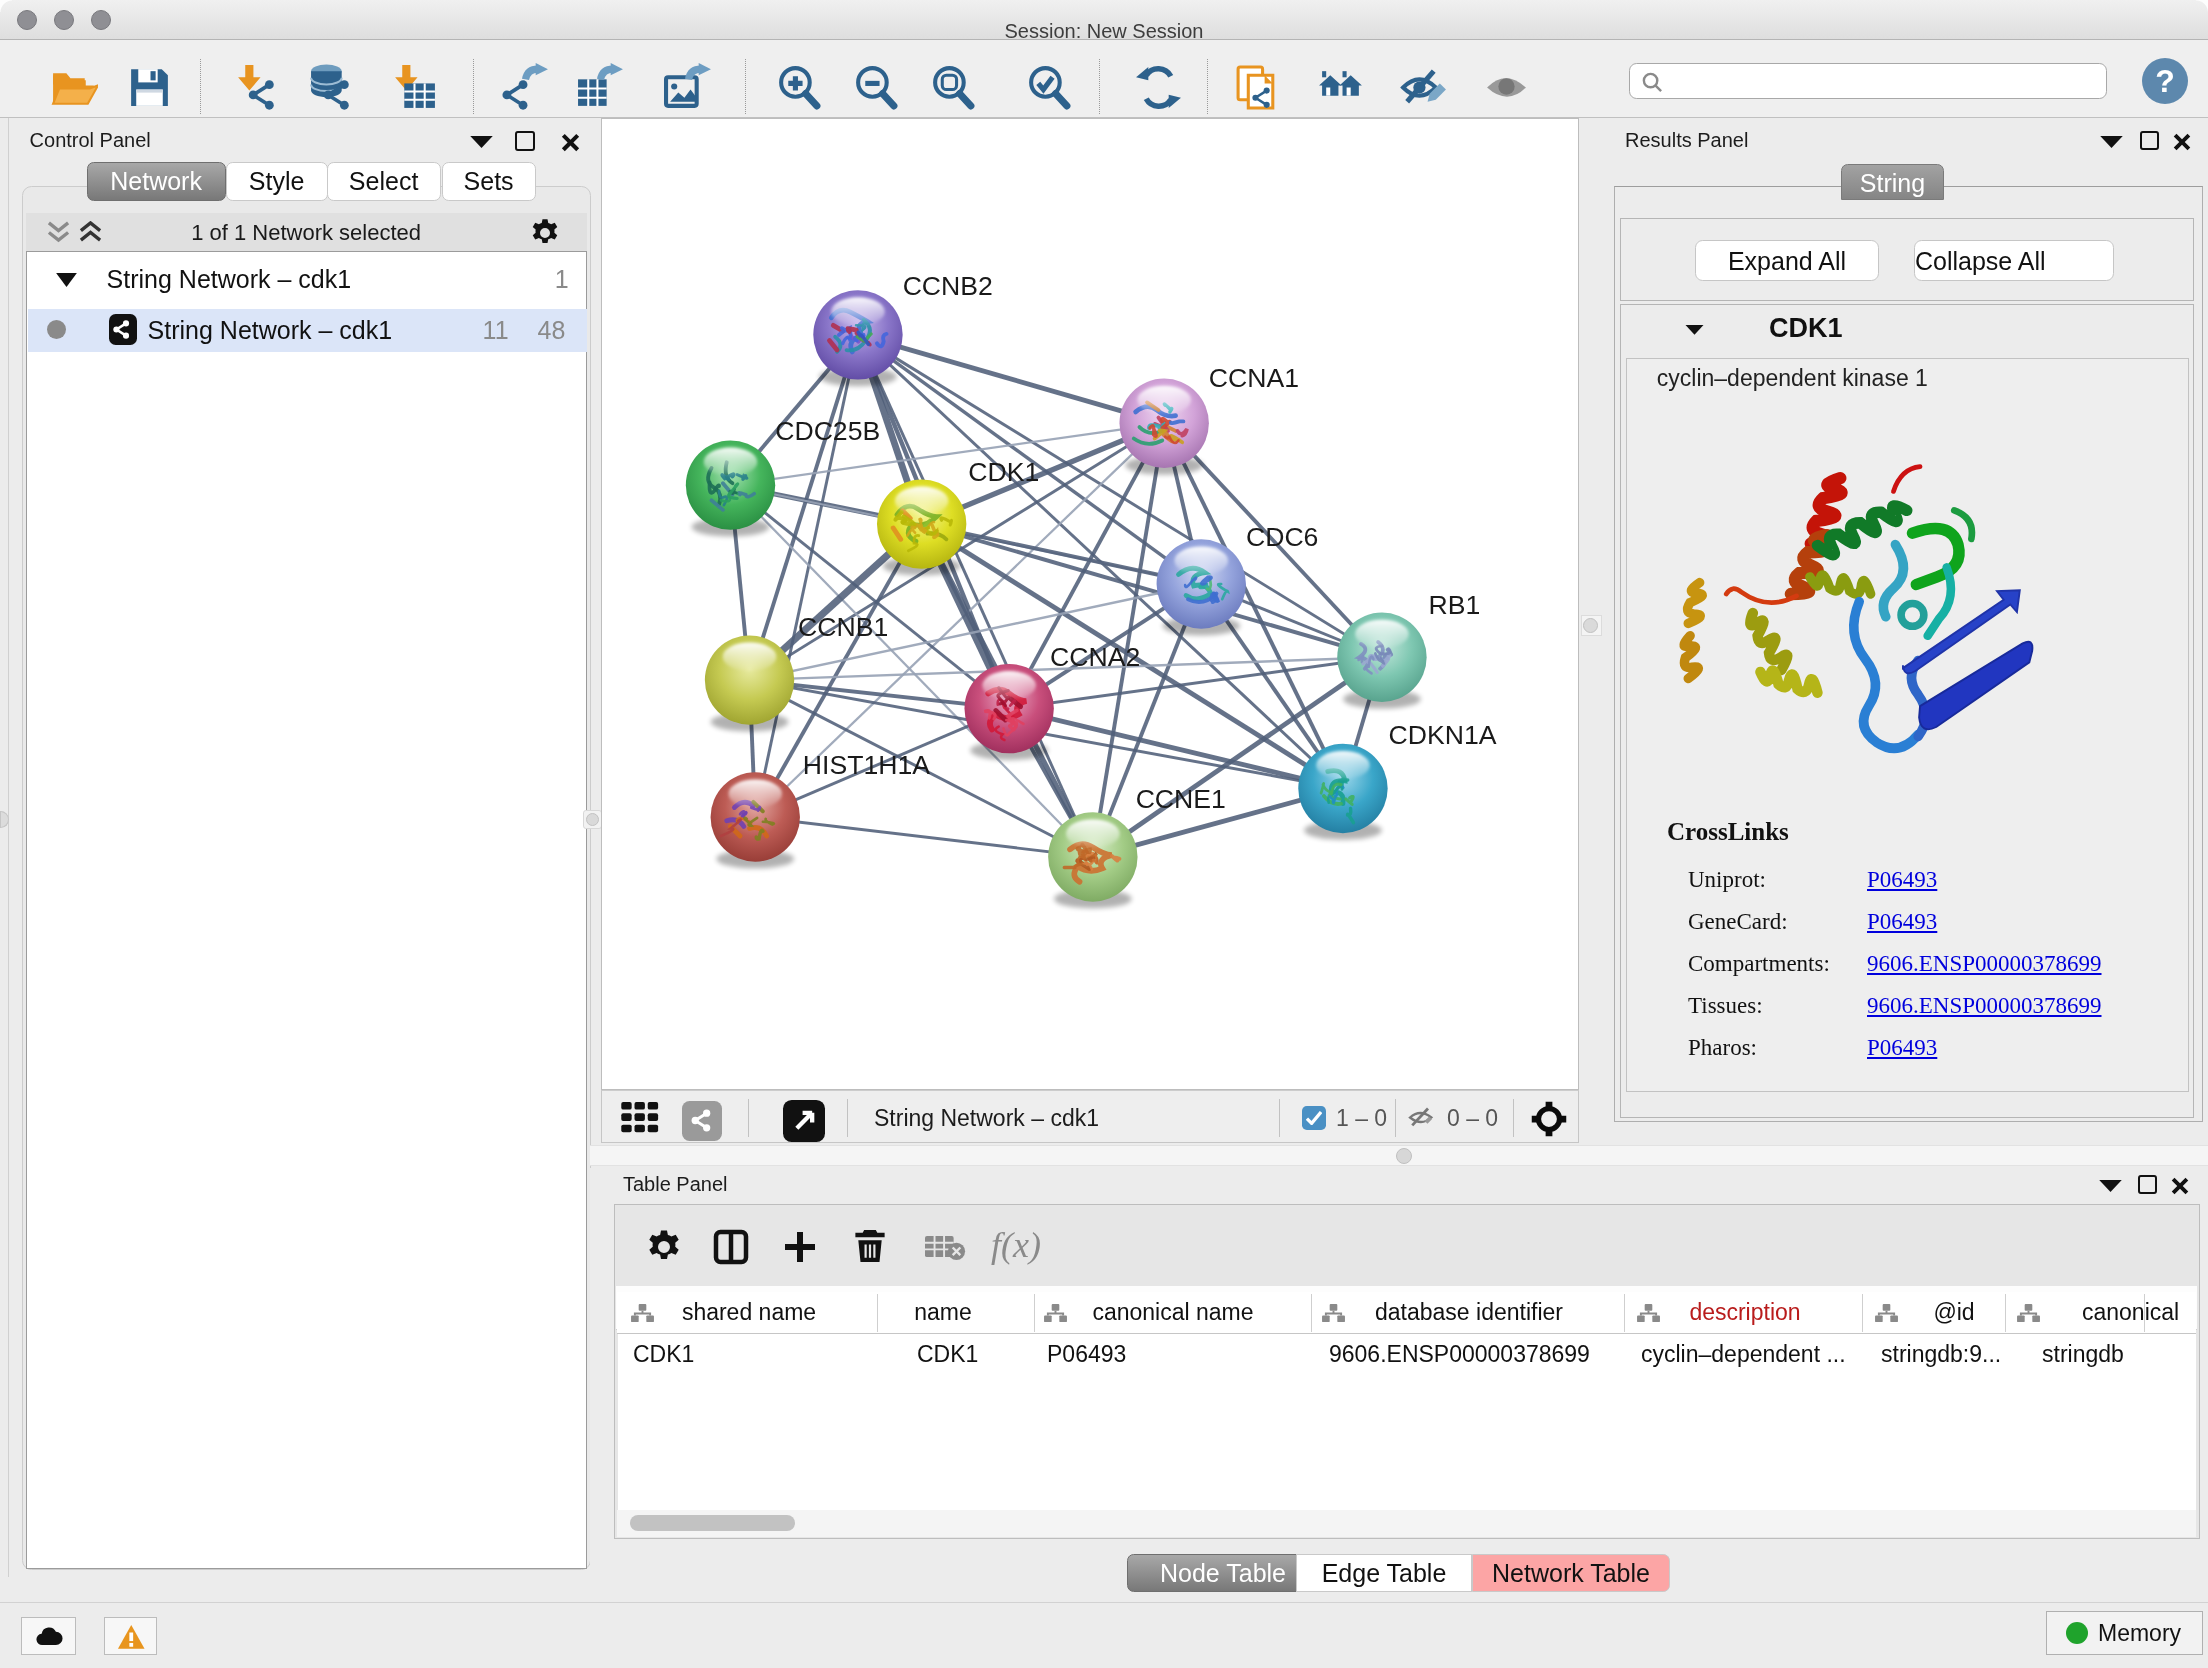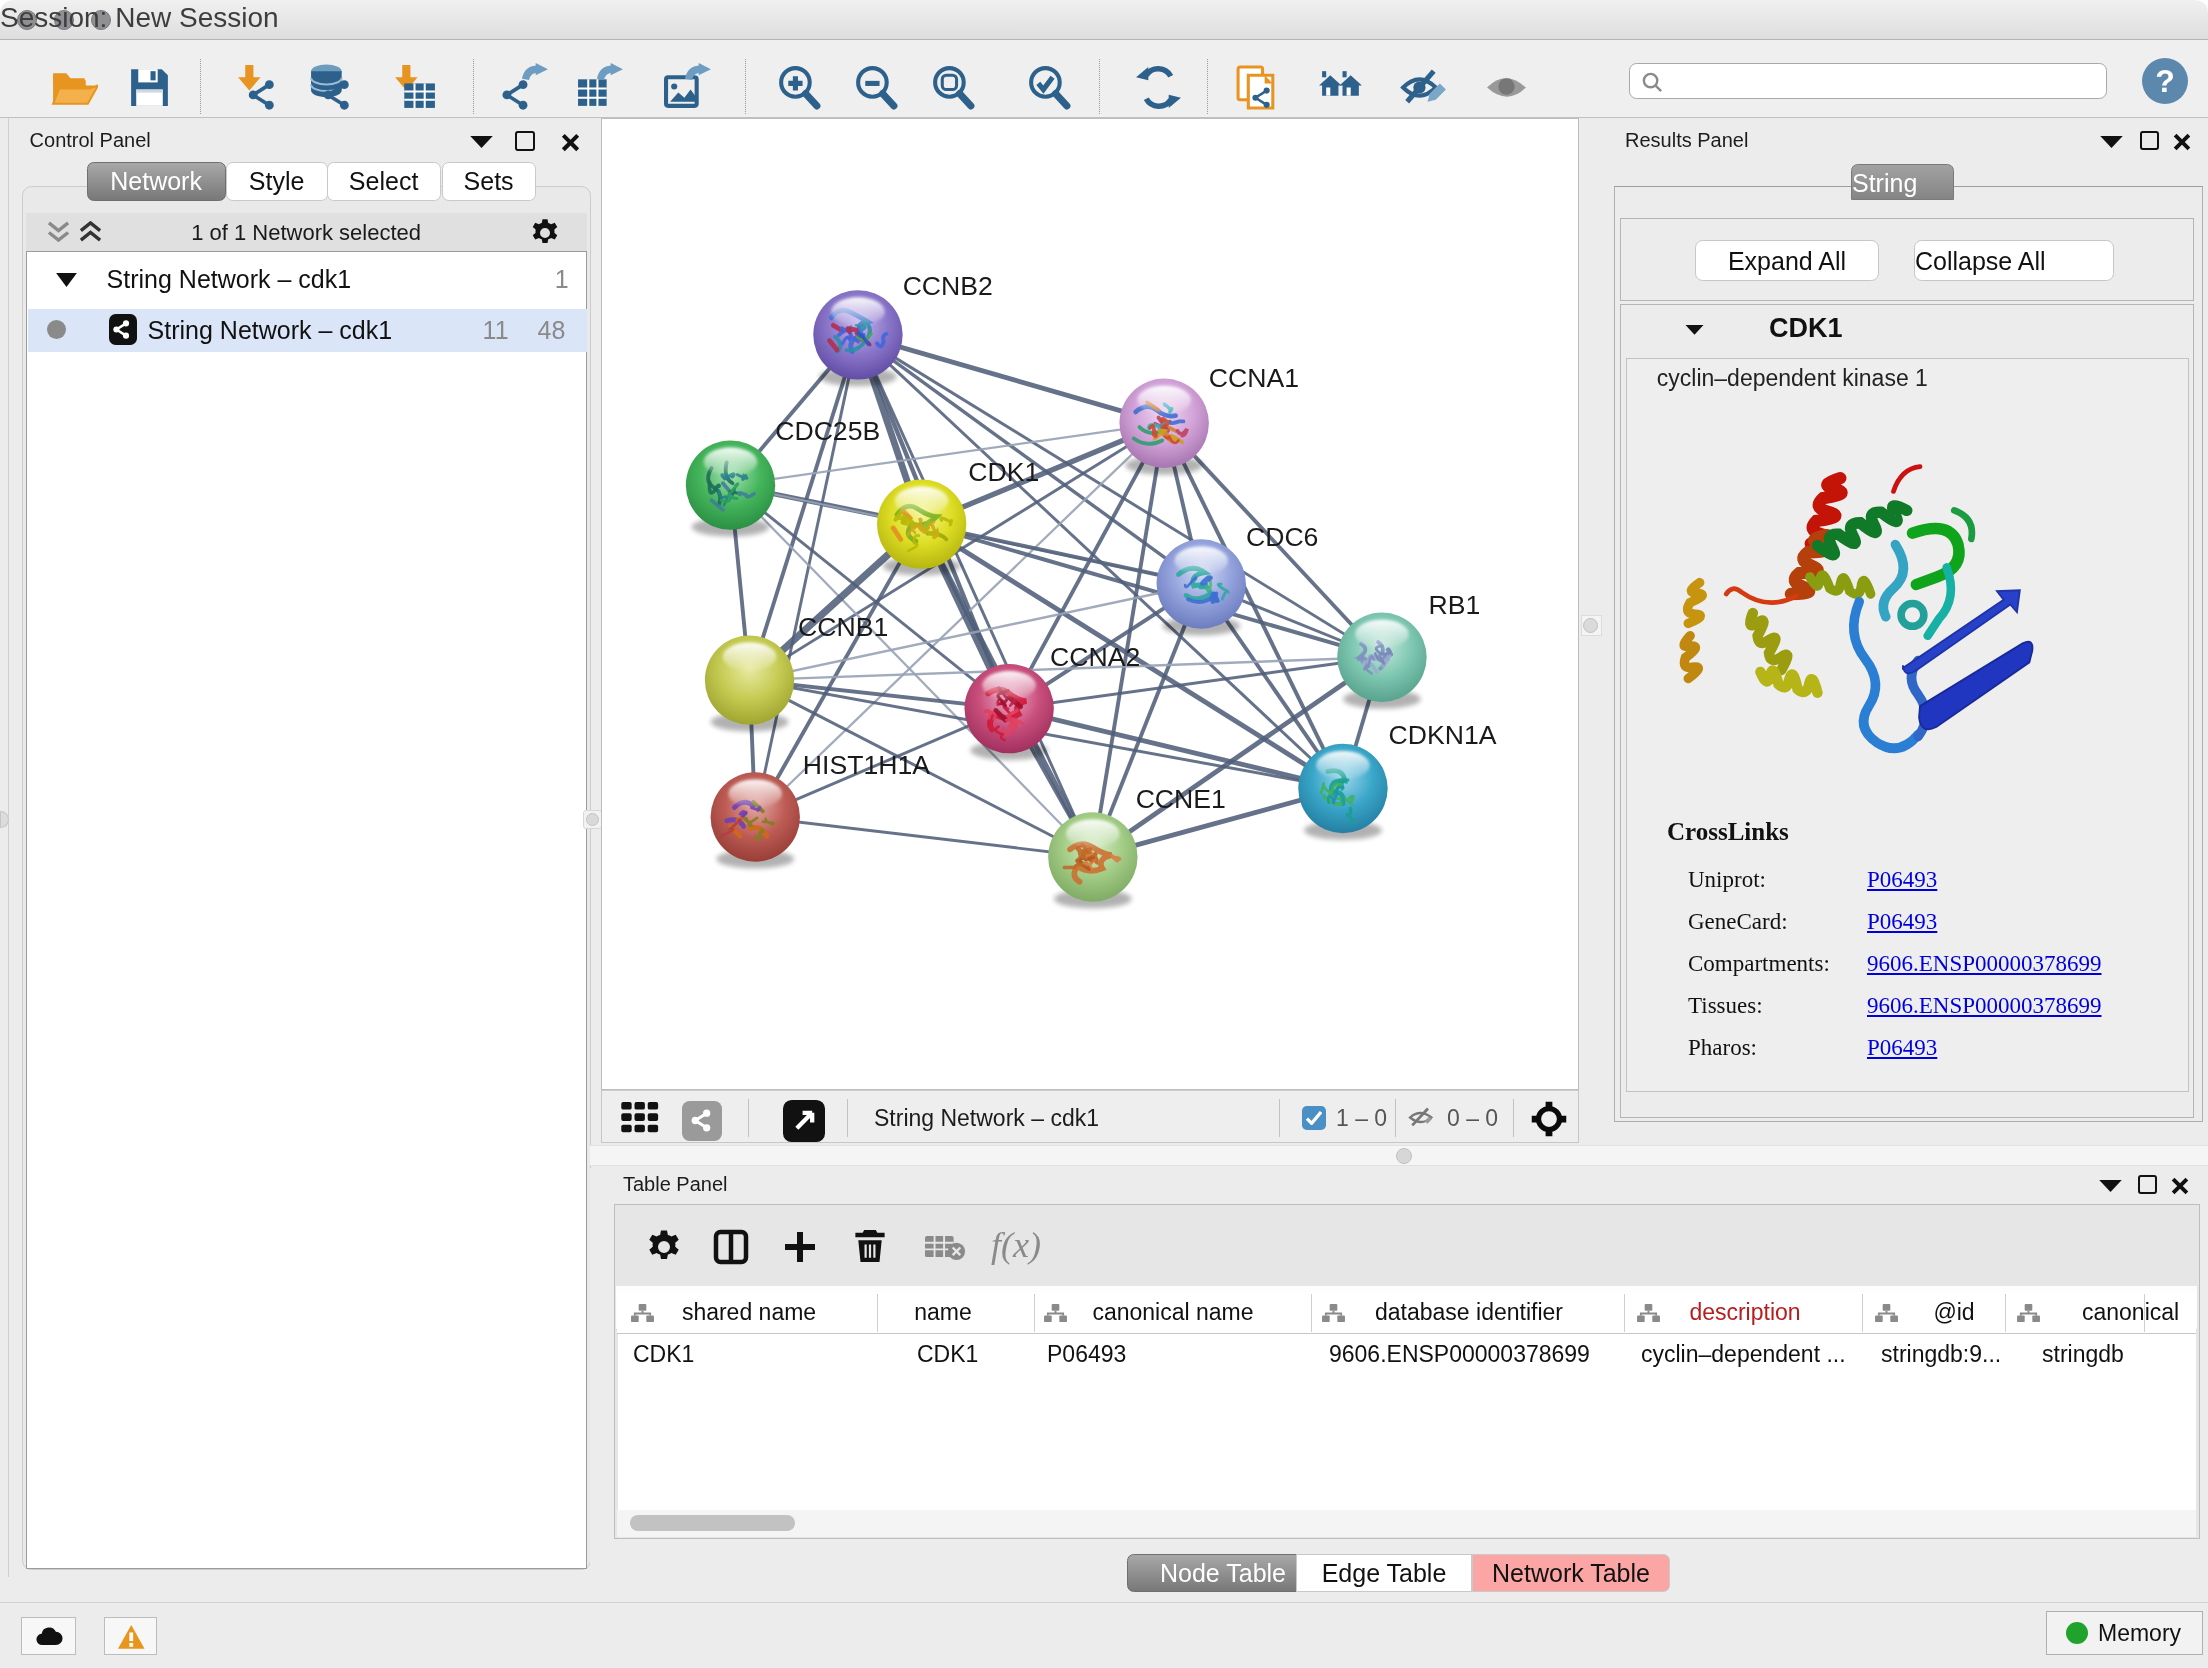--- a/index.html
+++ b/index.html
@@ -6,21 +6,21 @@
 .panel-title { font-size:20px; color:#1c1c1c; }
 .tab { position:absolute; font-size:25px; color:#111; background:#fff; border:1px solid #c9c9c9; border-radius:6.7px; display:flex; align-items:center; justify-content:center;margin-left:15px; }
 .tab.sel { background:linear-gradient(#a8a8a8,#787878); color:#fff; border-color:#6f6f6f; }
 </style></head>
 <body>
 
 <div class="abs" style="left:0;top:0;width:2208px;height:40px;background:linear-gradient(#f0f0f0,#dedede);border-bottom:1px solid #b4b4b4;border-radius:10.5px 10.5px 0 0">
   <div class="abs" style="left:17px;top:9.5px;width:20px;height:20px;border-radius:50%;background:#8f8f94;border:1px solid #79797e"></div>
   <div class="abs" style="left:54px;top:9.5px;width:20px;height:20px;border-radius:50%;background:#8f8f94;border:1px solid #79797e"></div>
   <div class="abs" style="left:91px;top:9.5px;width:20px;height:20px;border-radius:50%;background:#8f8f94;border:1px solid #79797e"></div>
-  <div class="abs" style="left:0;top:2px;width:100%;font-size:28px;color:#3d3d3d">Session: New Session</div>
+  <div class="abs" style="left:0;top:20px;width:100%;text-align:center;font-size:20px;color:#3d3d3d">Session: New Session</div>
 </div>
 <div class="abs" style="left:0;top:0;width:12.4px;height:12.4px;background:radial-gradient(circle at 12.4px 12.4px, rgba(255,255,255,0) 11.4px, #fdfdfd 12.4px);z-index:9"></div>
 <div class="abs" style="right:0;top:0;width:12.4px;height:12.4px;background:radial-gradient(circle at 0px 12.4px, rgba(255,255,255,0) 11.4px, #fdfdfd 12.4px);z-index:9"></div>
 <div class="abs" style="left:0;top:811px;width:8.6px;height:17px;border-radius:0 8.6px 8.6px 0;background:#dcdcdc;border:1px solid #c6c6c6;z-index:6"></div>
 
 <div class="abs" style="left:0;top:40px;width:2208px;height:78px;background:#efefef;border-bottom:1px solid #c0c0c0">
 </div>
 <svg style="position:absolute;left:49px;top:63px" width="49" height="49" viewBox="0 0 48 48">
     <path d="M4,10 h13 l4,5 h14 v6 H4 z" fill="#e89420"></path>
     <path d="M4,40 V12 h12 l4,5 h16 v5 h8 L34,40 z" fill="#e89420"></path>
@@ -565,21 +565,21 @@
   <div class="abs panel-title" style="left:44px;top:11.4px">Results Panel</div>
   <svg class="abs" style="left:517px;top:16px" width="27" height="15" viewBox="0 0 28 16">
       <path d="M2,2 h24 l-12,13 z" fill="#111"></path>
     </svg>
   <div class="abs" style="left:559px;top:13.3px;width:19px;height:19px;border:2.9px solid #111;border-radius:2.9px"></div>
   <svg class="abs" style="left:590px;top:13.3px" width="22" height="22" viewBox="0 0 24 24">
       <path d="M3,6 L6,3 12,9 18,3 21,6 15,12 21,18 18,21 12,15 6,21 3,18 9,12 z" fill="#111"></path>
     </svg>
 
   <div class="abs" style="left:33px;top:68px;width:589px;height:936px;border:1.9px solid #aeaeae;border-top-color:#9d9d9d;background:#ececec"></div>
-  <div class="abs" style="left:270px;top:46px;width:103px;height:36px;background:linear-gradient(#a2a2a2,#858585);border:1px solid #7a7a7a;border-radius:6.7px 6.7px 0 0;color:#fff;font-size:25px;line-height:36px">String</div>
+  <div class="abs" style="left:260px;top:46px;width:103px;height:36px;background:linear-gradient(#a2a2a2,#858585);border:1px solid #7a7a7a;border-radius:6.7px 6.7px 0 0;color:#fff;font-size:25px;text-align:center;line-height:36px">String</div>
 
   <div class="abs" style="left:39px;top:100px;width:574px;height:83px;border:1px solid #b5b5b5">
     <div class="abs" style="left:74px;top:21px;width:184px;height:41px;background:#fff;border:1px solid #c6c6c6;border-radius:7.6px;font-size:25px;text-align:center;line-height:40px;color:#111">Expand All</div>
     <div class="abs" style="left:293px;top:21px;width:200px;height:41px;background:#fff;border:1px solid #c6c6c6;border-radius:7.6px;font-size:25px;text-align:left;line-height:40px;color:#111">Collapse All</div>
   </div>
 
   <div class="abs" style="left:39px;top:186px;width:574px;height:814px;border:1px solid #b5b5b5">
     <svg class="abs" style="left:63px;top:17px" width="21" height="15" viewBox="0 0 28 16">
         <path d="M2,2 h24 l-12,13 z" fill="#111"></path>
       </svg>

